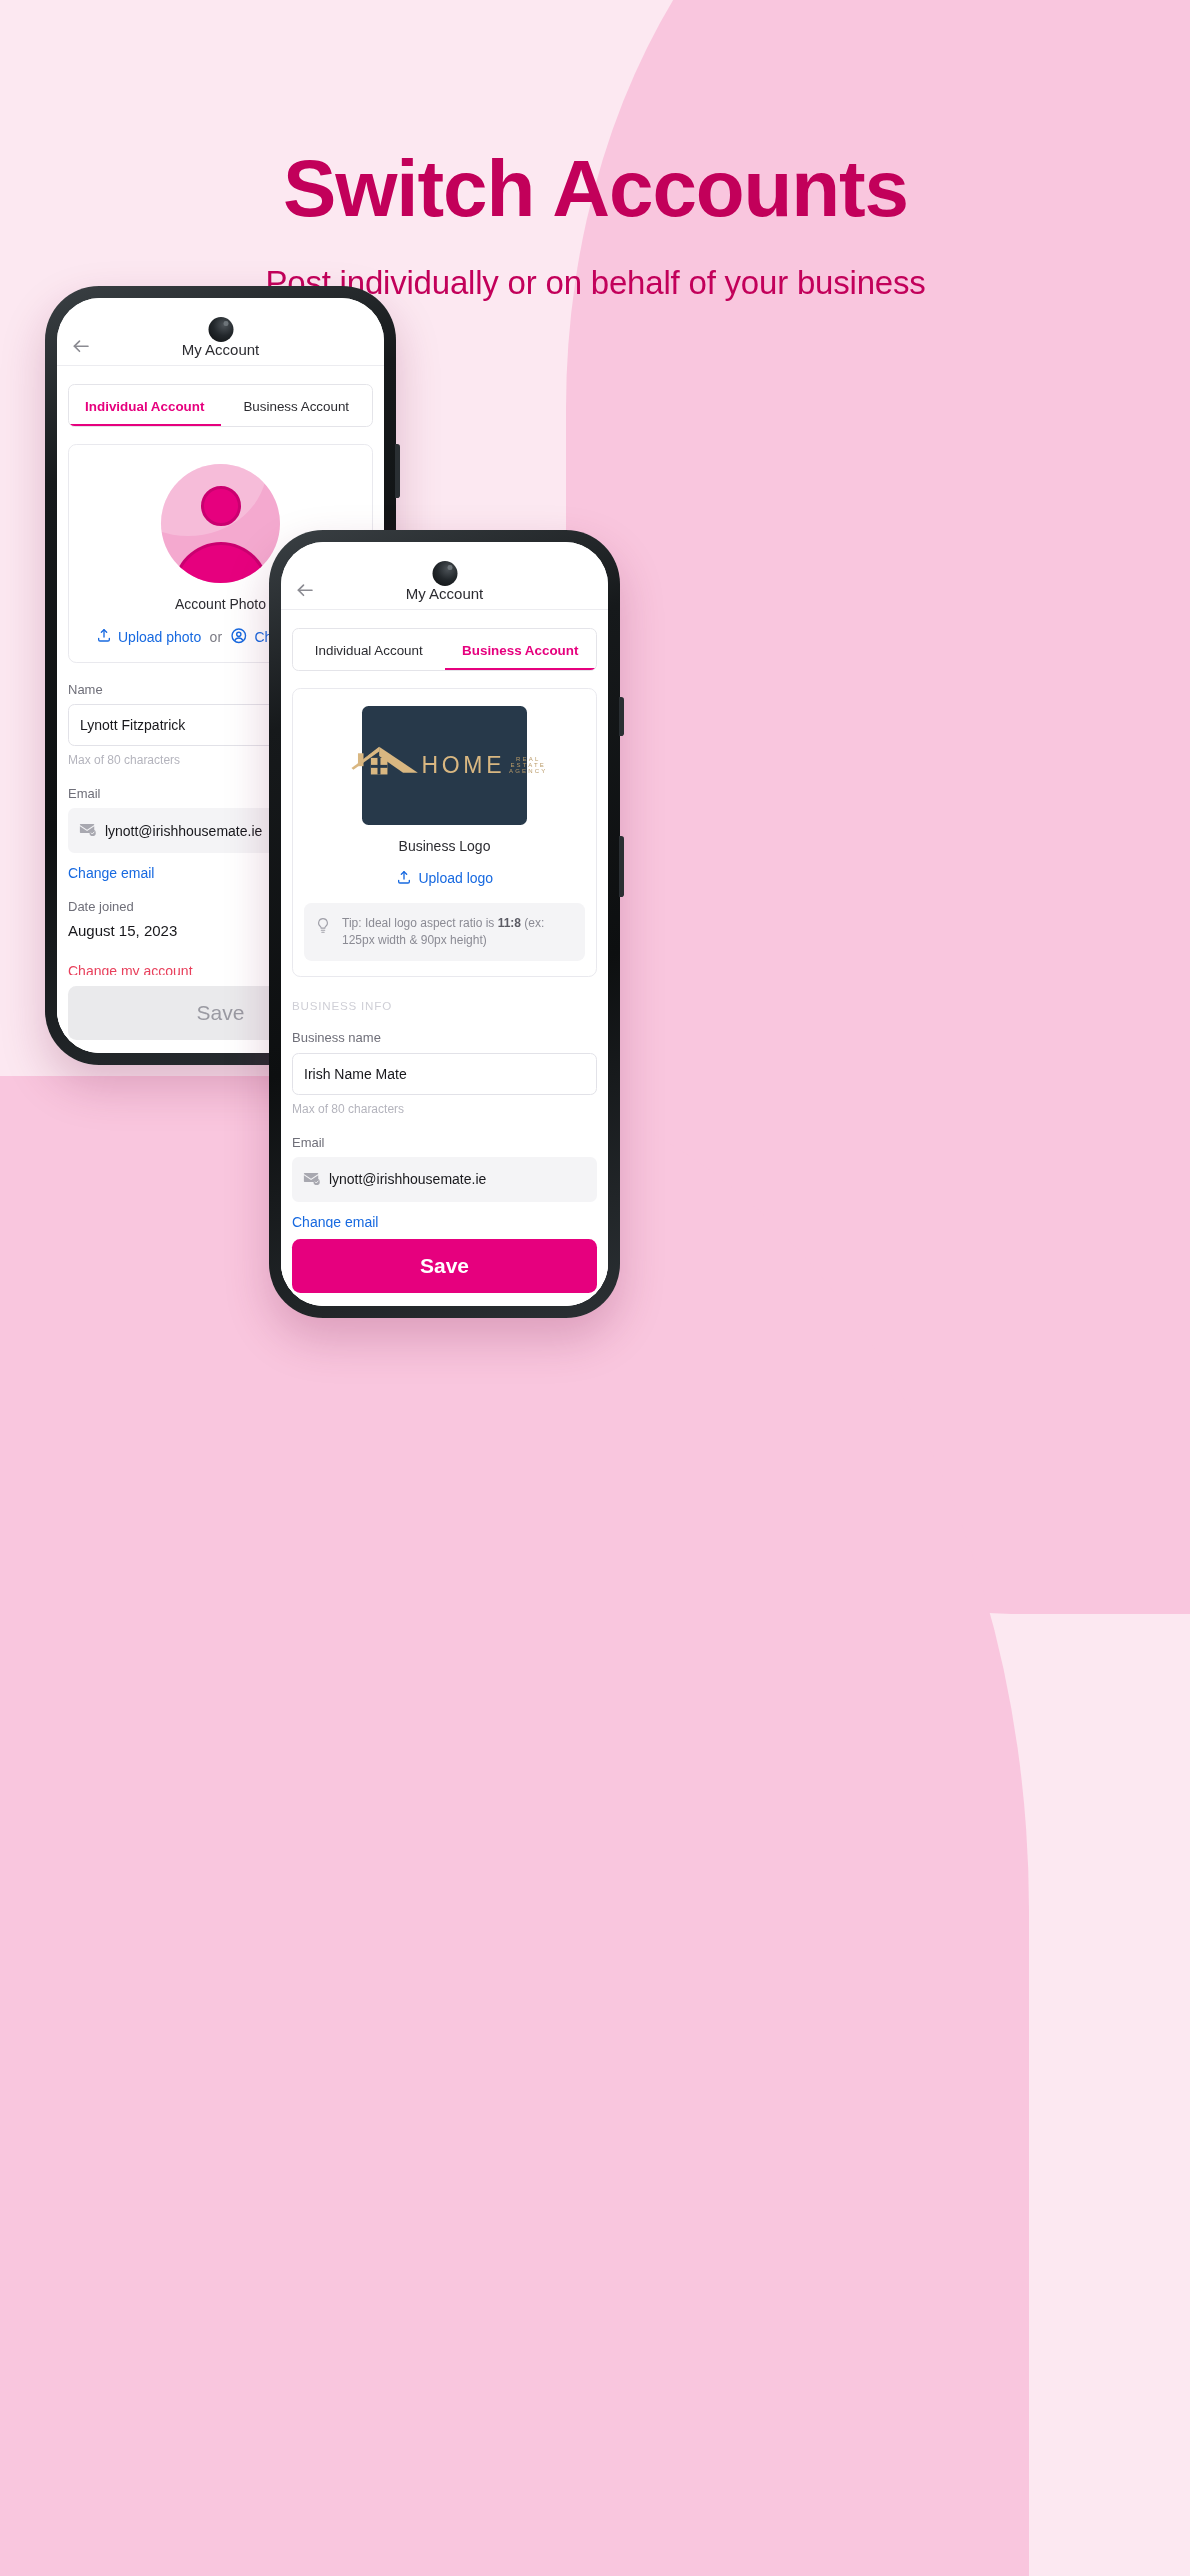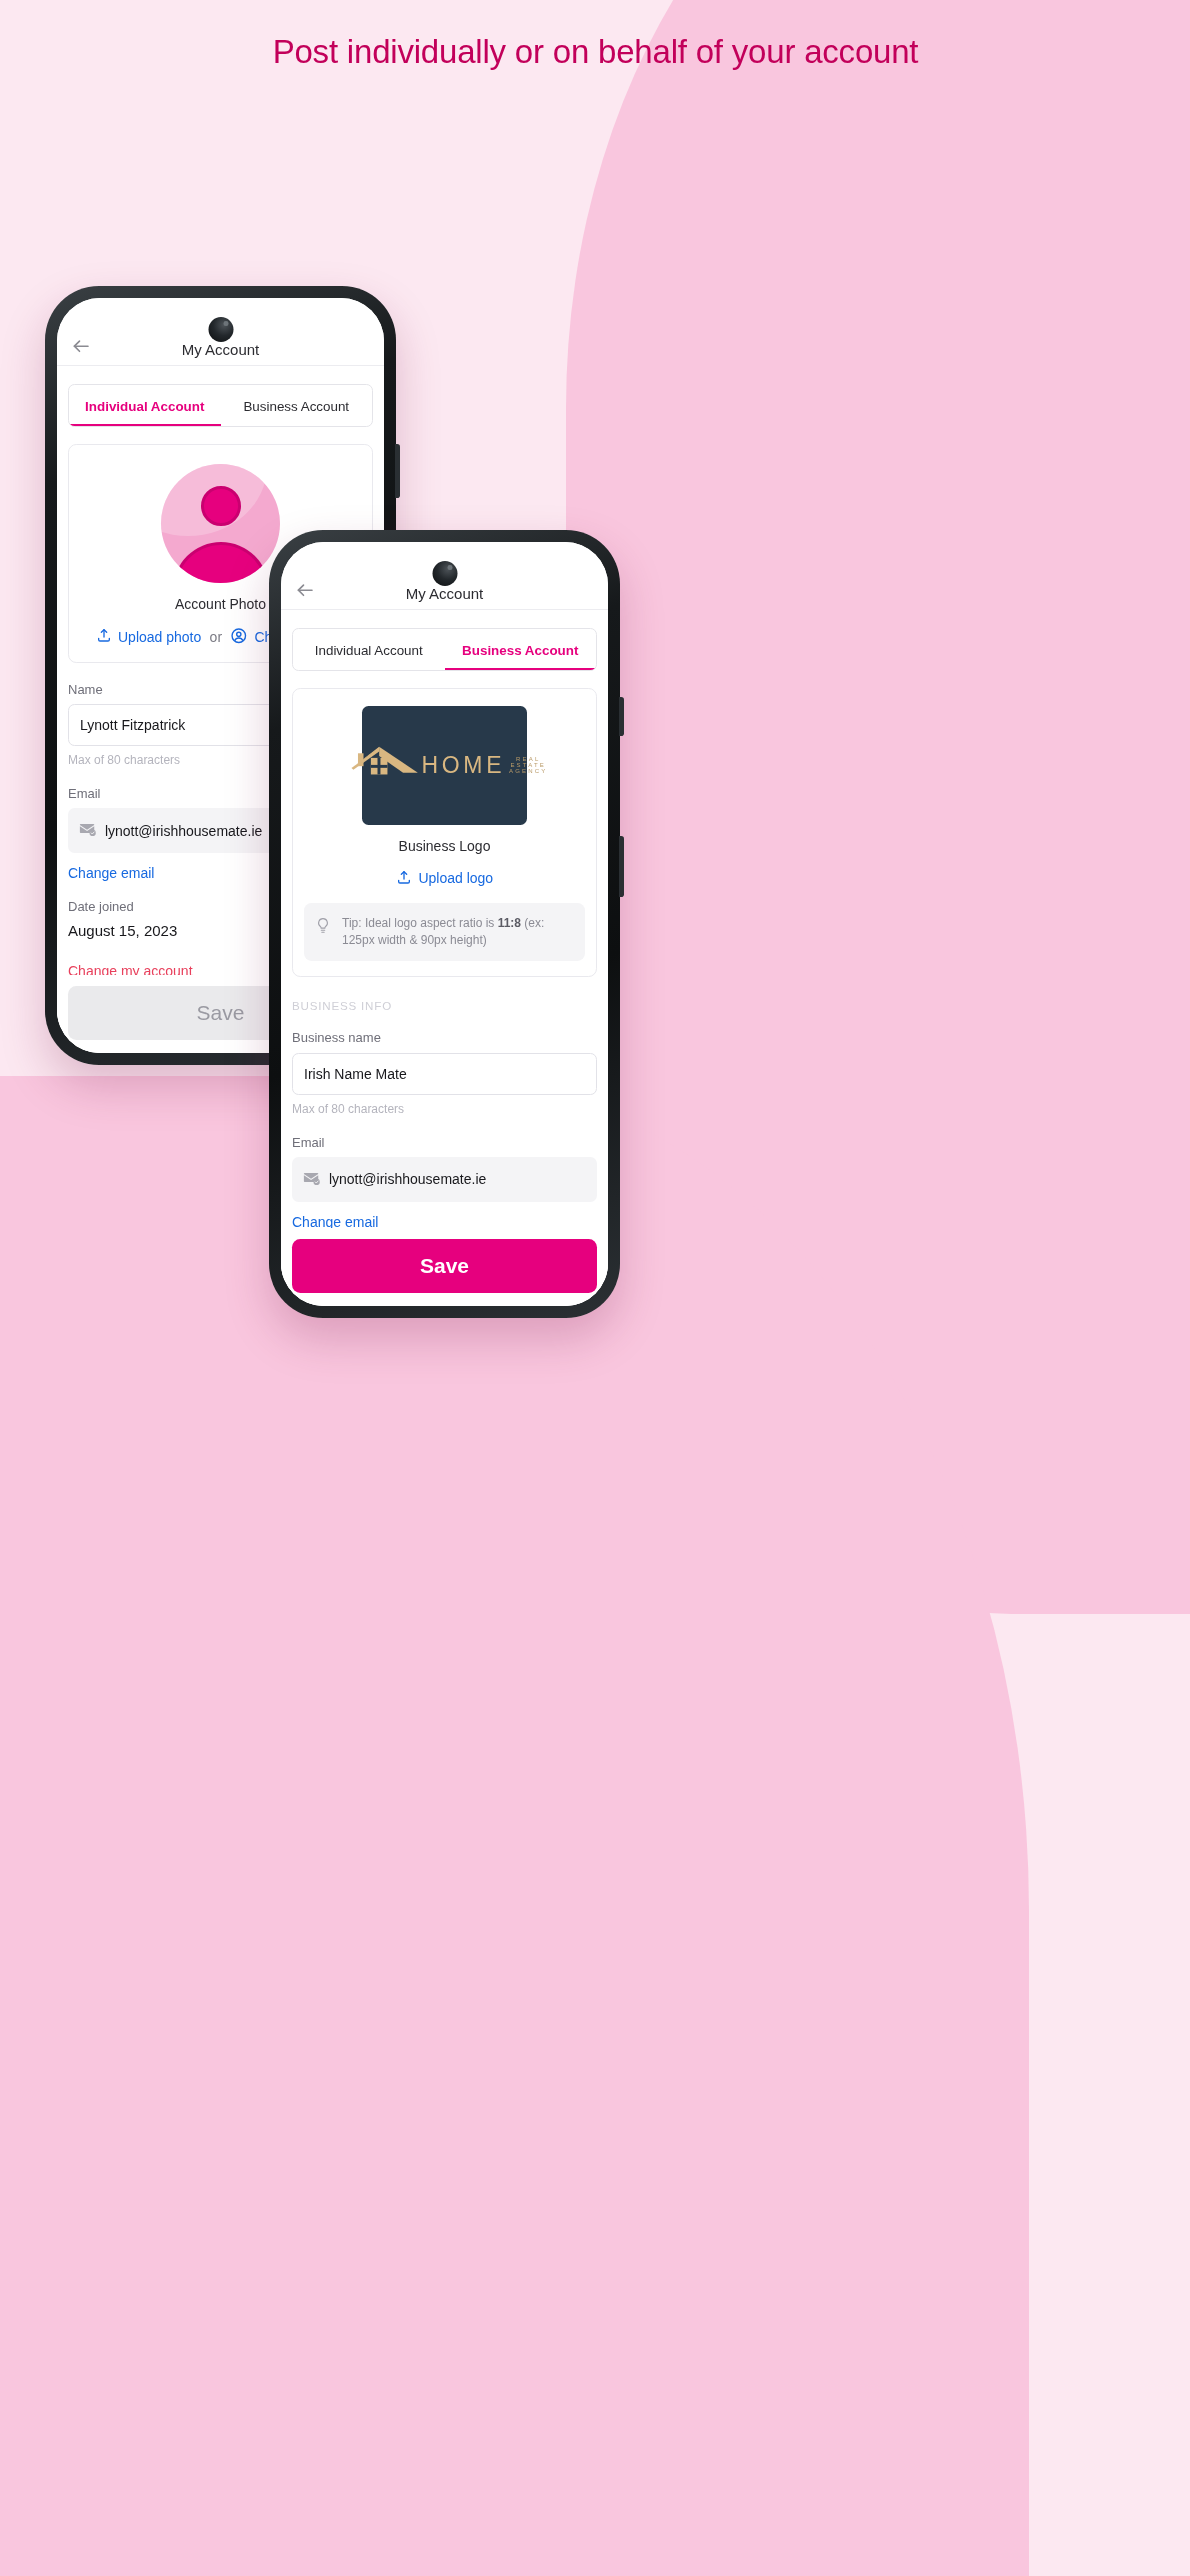--- a/index.html
+++ b/index.html
@@ -400,21 +400,22 @@
 </style>
 </head>
 <body>
 
 <div class="bg-root">
   <div class="bg-blob bg-blob-main"></div>
   <div class="bg-blob bg-blob-lower"></div>
 </div>
 
 <div class="headline-wrap">
-  <div class="subhead">Post individually or on behalf of your account</div>
+  <div class="headline">Switch Accounts</div>
+  <div class="subhead">Post individually or on behalf of your business</div>
 </div>
 
 <div class="phone" id="phone1">
   <div class="side-btn" style="top:158px; height:54px;"></div>
   <div class="phone-inner">
     <div class="phone-camera"></div>
     <div class="screen">
 
       <div class="appbar">
         <div class="back-arrow">

